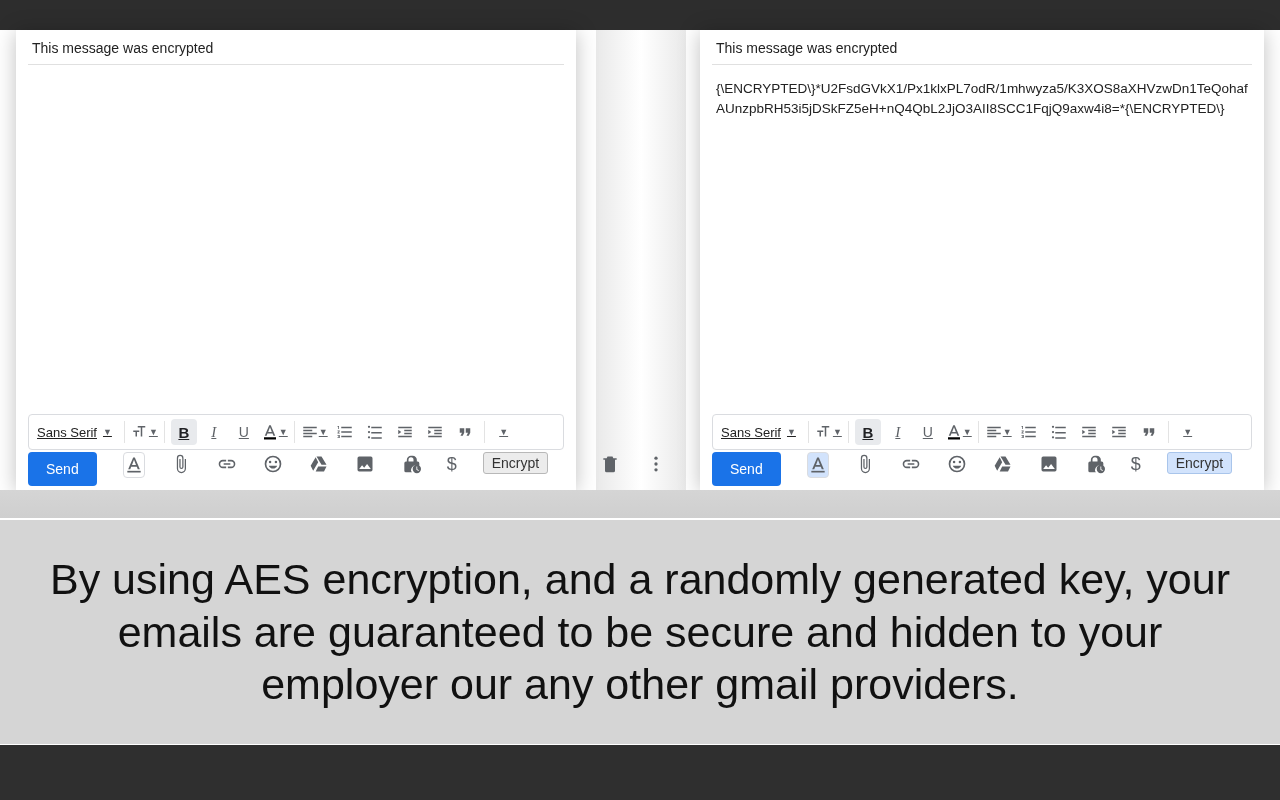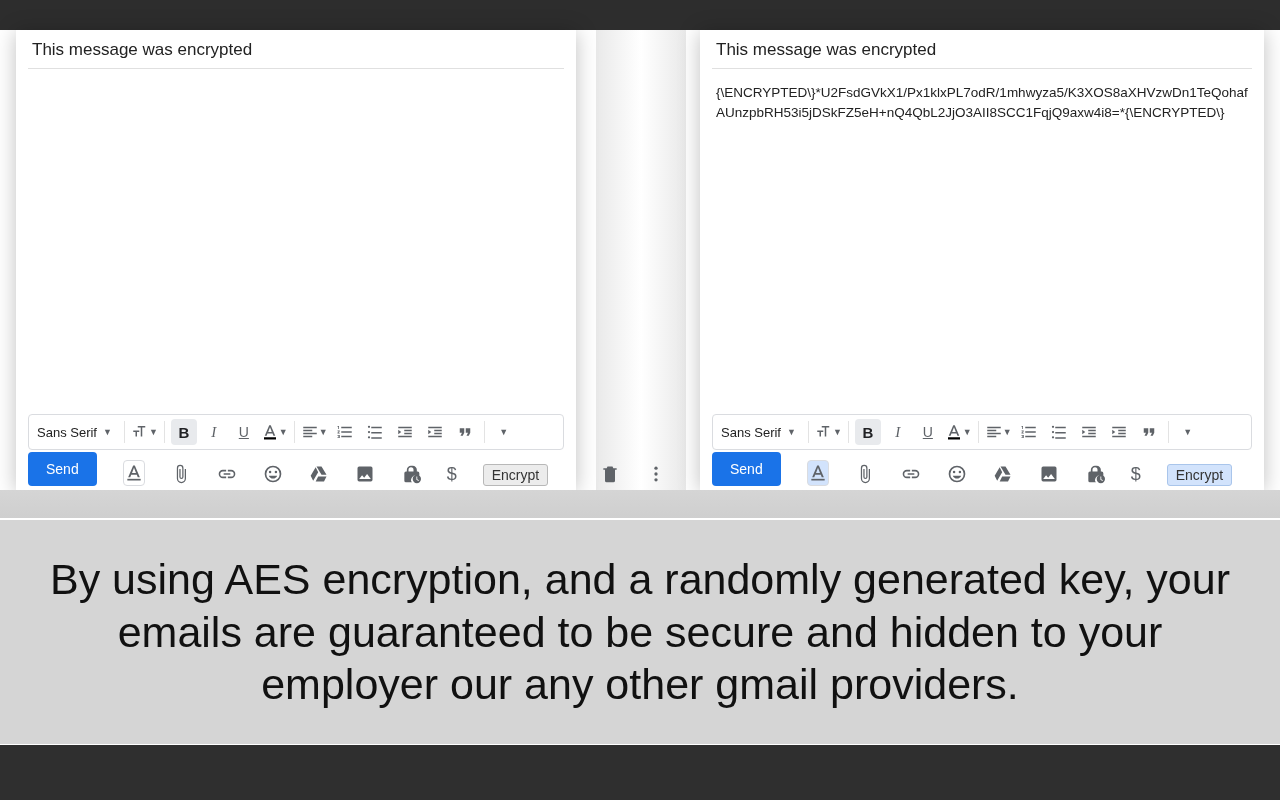--- a/index.html
+++ b/index.html
@@ -17,38 +17,38 @@
 
 
 .pane { position: absolute; top: 30px; width: 560px; height: 460px; background: #fff; box-shadow: 0 2px 20px rgba(0,0,0,0.25); }
 .pane-left { left: 16px; }
 .pane-right { left: 700px; width: 564px; }
 
 
 .gutter { position: absolute; top: 30px; left: 596px; width: 90px; height: 460px; background: linear-gradient(to right, #e9e9e9 0%, #fff 50%, #e9e9e9 100%); }
 
 
-.subject { padding: 10px 4px 8px; margin: 0 12px; border-bottom: 1px solid #e0e0e0; font-size: 17px; color: #222; }
+.subject { padding: 10px 4px 8px; margin: 0 12px; border-bottom: 1px solid #e0e0e0; font-size: 14px; color: #222; }
 
 
 .body-text { padding: 14px 16px; font-size: 13.5px; color: #222; line-height: 1.45; word-break: break-all; }
 .body-text .bold { font-weight: bold; }
 .body-text .cursor { border-right: 1px solid #000; padding-right: 1px; }
 
 
 .fmt-toolbar { position: absolute; bottom: 40px; left: 12px; right: 12px; height: 36px; border: 1px solid #dadce0; border-radius: 4px; background: #fff; display: flex; align-items: center; padding: 0 6px; gap: 4px; }
 
-.fmt-btn, .font-sel { display: inline-flex; align-items: center; justify-content: center; height: 26px; min-width: 26px; border-radius: 4px; cursor: pointer; fill: #5f6368; color: #5f6368; font-size: 13px; }
+.fmt-btn, .font-sel { display: inline-flex; align-items: center; justify-content: center; height: 26px; min-width: 26px; border-radius: 4px; cursor: pointer; fill: #5f6368; color: #5f6368; font-size: 13px; text-decoration: underline; }
 .font-sel { font-size: 13px; color: #222; gap: 6px; padding: 0 6px 0 2px; }
 .fmt-btn.active { background: #e8eaed; }
 .sep { width: 1px; height: 22px; background: #e3e3e3; margin: 0 2px; }
 .fmt-btn svg { width: 18px; height: 18px; }
 
 
-.action-bar { position: absolute; bottom: 4px; left: 12px; right: 12px; height: 34px; display: flex; align-items: flex-end; gap: 26px; }
+.action-bar { position: absolute; bottom: 4px; left: 12px; right: 12px; height: 34px; display: flex; align-items: flex-start; gap: 26px; }
 .send-btn { background: #1a73e8; color: #fff; border: none; border-radius: 4px; height: 34px; padding: 0 18px; font-size: 14px; font-weight: 500; cursor: pointer; }
 .icon-btn { width: 24px; height: 24px; display: inline-flex; align-items: center; justify-content: center; cursor: pointer; fill: #5f6368; color: #5f6368; }
 .icon-btn svg { width: 20px; height: 20px; }
 .icon-btn.boxed { border: 1px solid #dadce0; border-radius: 4px; width: 28px; height: 26px; }
 .icon-btn.boxed.highlight { background: #d2e3fc; }
 .encrypt-btn { border: 1px solid #b8b8b8; background: #ececec; border-radius: 3px; font-size: 14px; color: #333; padding: 2px 8px; cursor: pointer; }
 .encrypt-btn.highlight { background: #d2e3fc; border-color: #a9c5eb; }
 .spacer { flex: 1; }
 
 .tri { font-size: 9px; color: #5f6368; }

